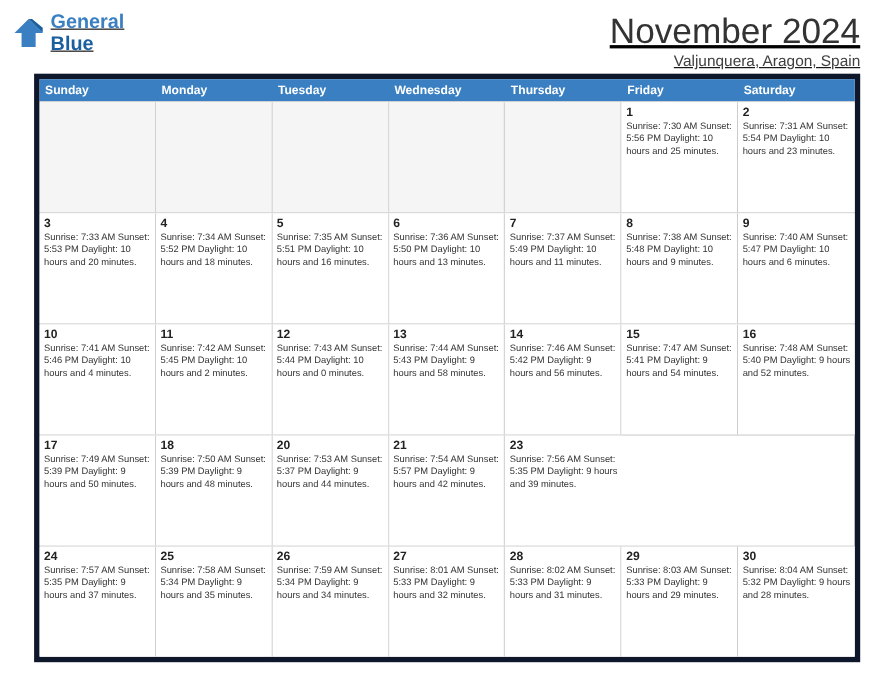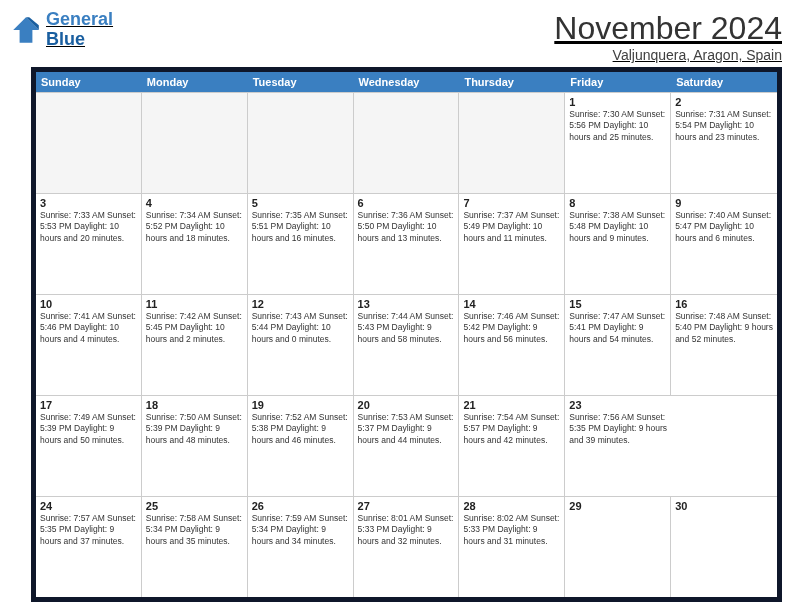--- a/index.html
+++ b/index.html
@@ -275,27 +275,20 @@
 and 50 minutes.</div>
           </div>
           <div class="day-cell">
             <div class="day-num">18</div>
             <div class="day-info">Sunrise: 7:50 AM
 Sunset: 5:39 PM
 Daylight: 9 hours
 and 48 minutes.</div>
           </div>
           <div class="day-cell">
-            <div class="day-num">19</div>
-            <div class="day-info">Sunrise: 7:52 AM
-Sunset: 5:38 PM
-Daylight: 9 hours
-and 46 minutes.</div>
-          </div>
-          <div class="day-cell">
             <div class="day-num">20</div>
             <div class="day-info">Sunrise: 7:53 AM
 Sunset: 5:37 PM
 Daylight: 9 hours
 and 44 minutes.</div>
           </div>
           <div class="day-cell">
             <div class="day-num">21</div>
             <div class="day-info">Sunrise: 7:54 AM
 Sunset: 5:57 PM
@@ -341,20 +334,28 @@
           </div>
           <div class="day-cell">
             <div class="day-num">28</div>
             <div class="day-info">Sunrise: 8:02 AM
 Sunset: 5:33 PM
 Daylight: 9 hours
 and 31 minutes.</div>
           </div>
           <div class="day-cell">
             <div class="day-num">29</div>
+            <div class="day-info">Sunrise: 8:03 AM
+Sunset: 5:33 PM
+Daylight: 9 hours
+and 29 minutes.</div>
           </div>
           <div class="day-cell">
             <div class="day-num">30</div>
+            <div class="day-info">Sunrise: 8:04 AM
+Sunset: 5:32 PM
+Daylight: 9 hours
+and 28 minutes.</div>
           </div>
         </div>
       </div>
   </div>
 </div>
 
 </body></html>

